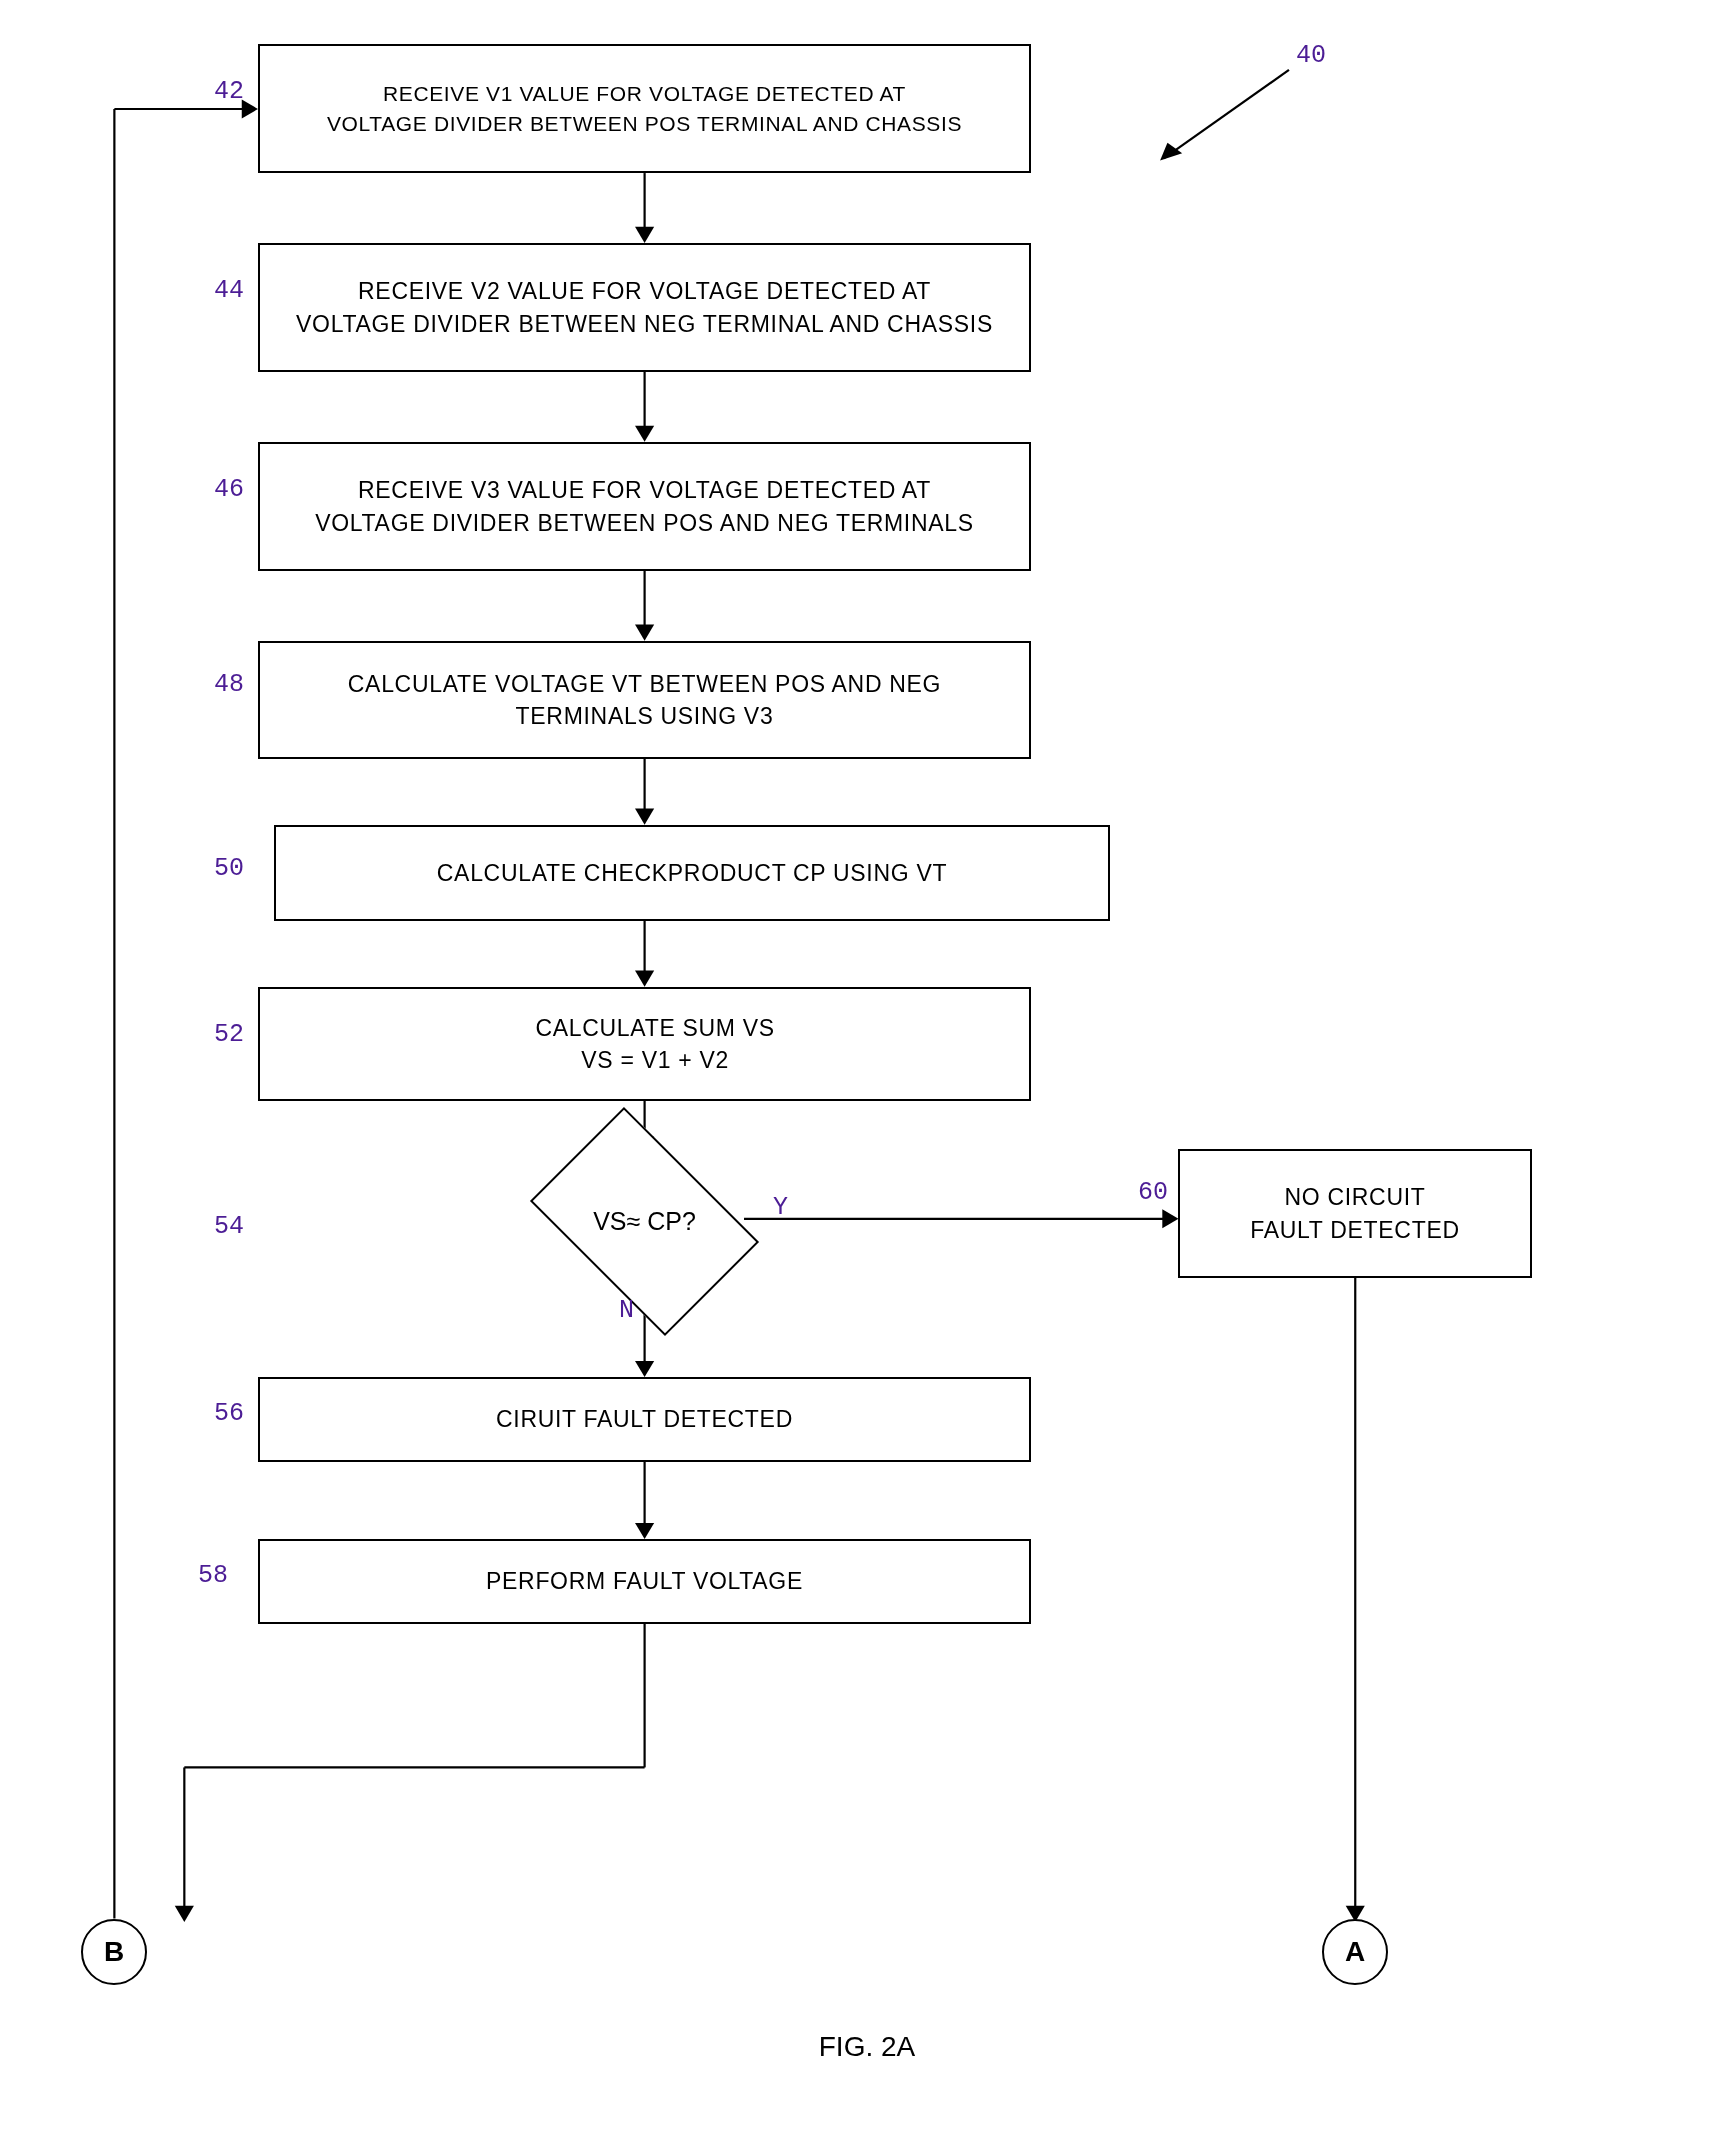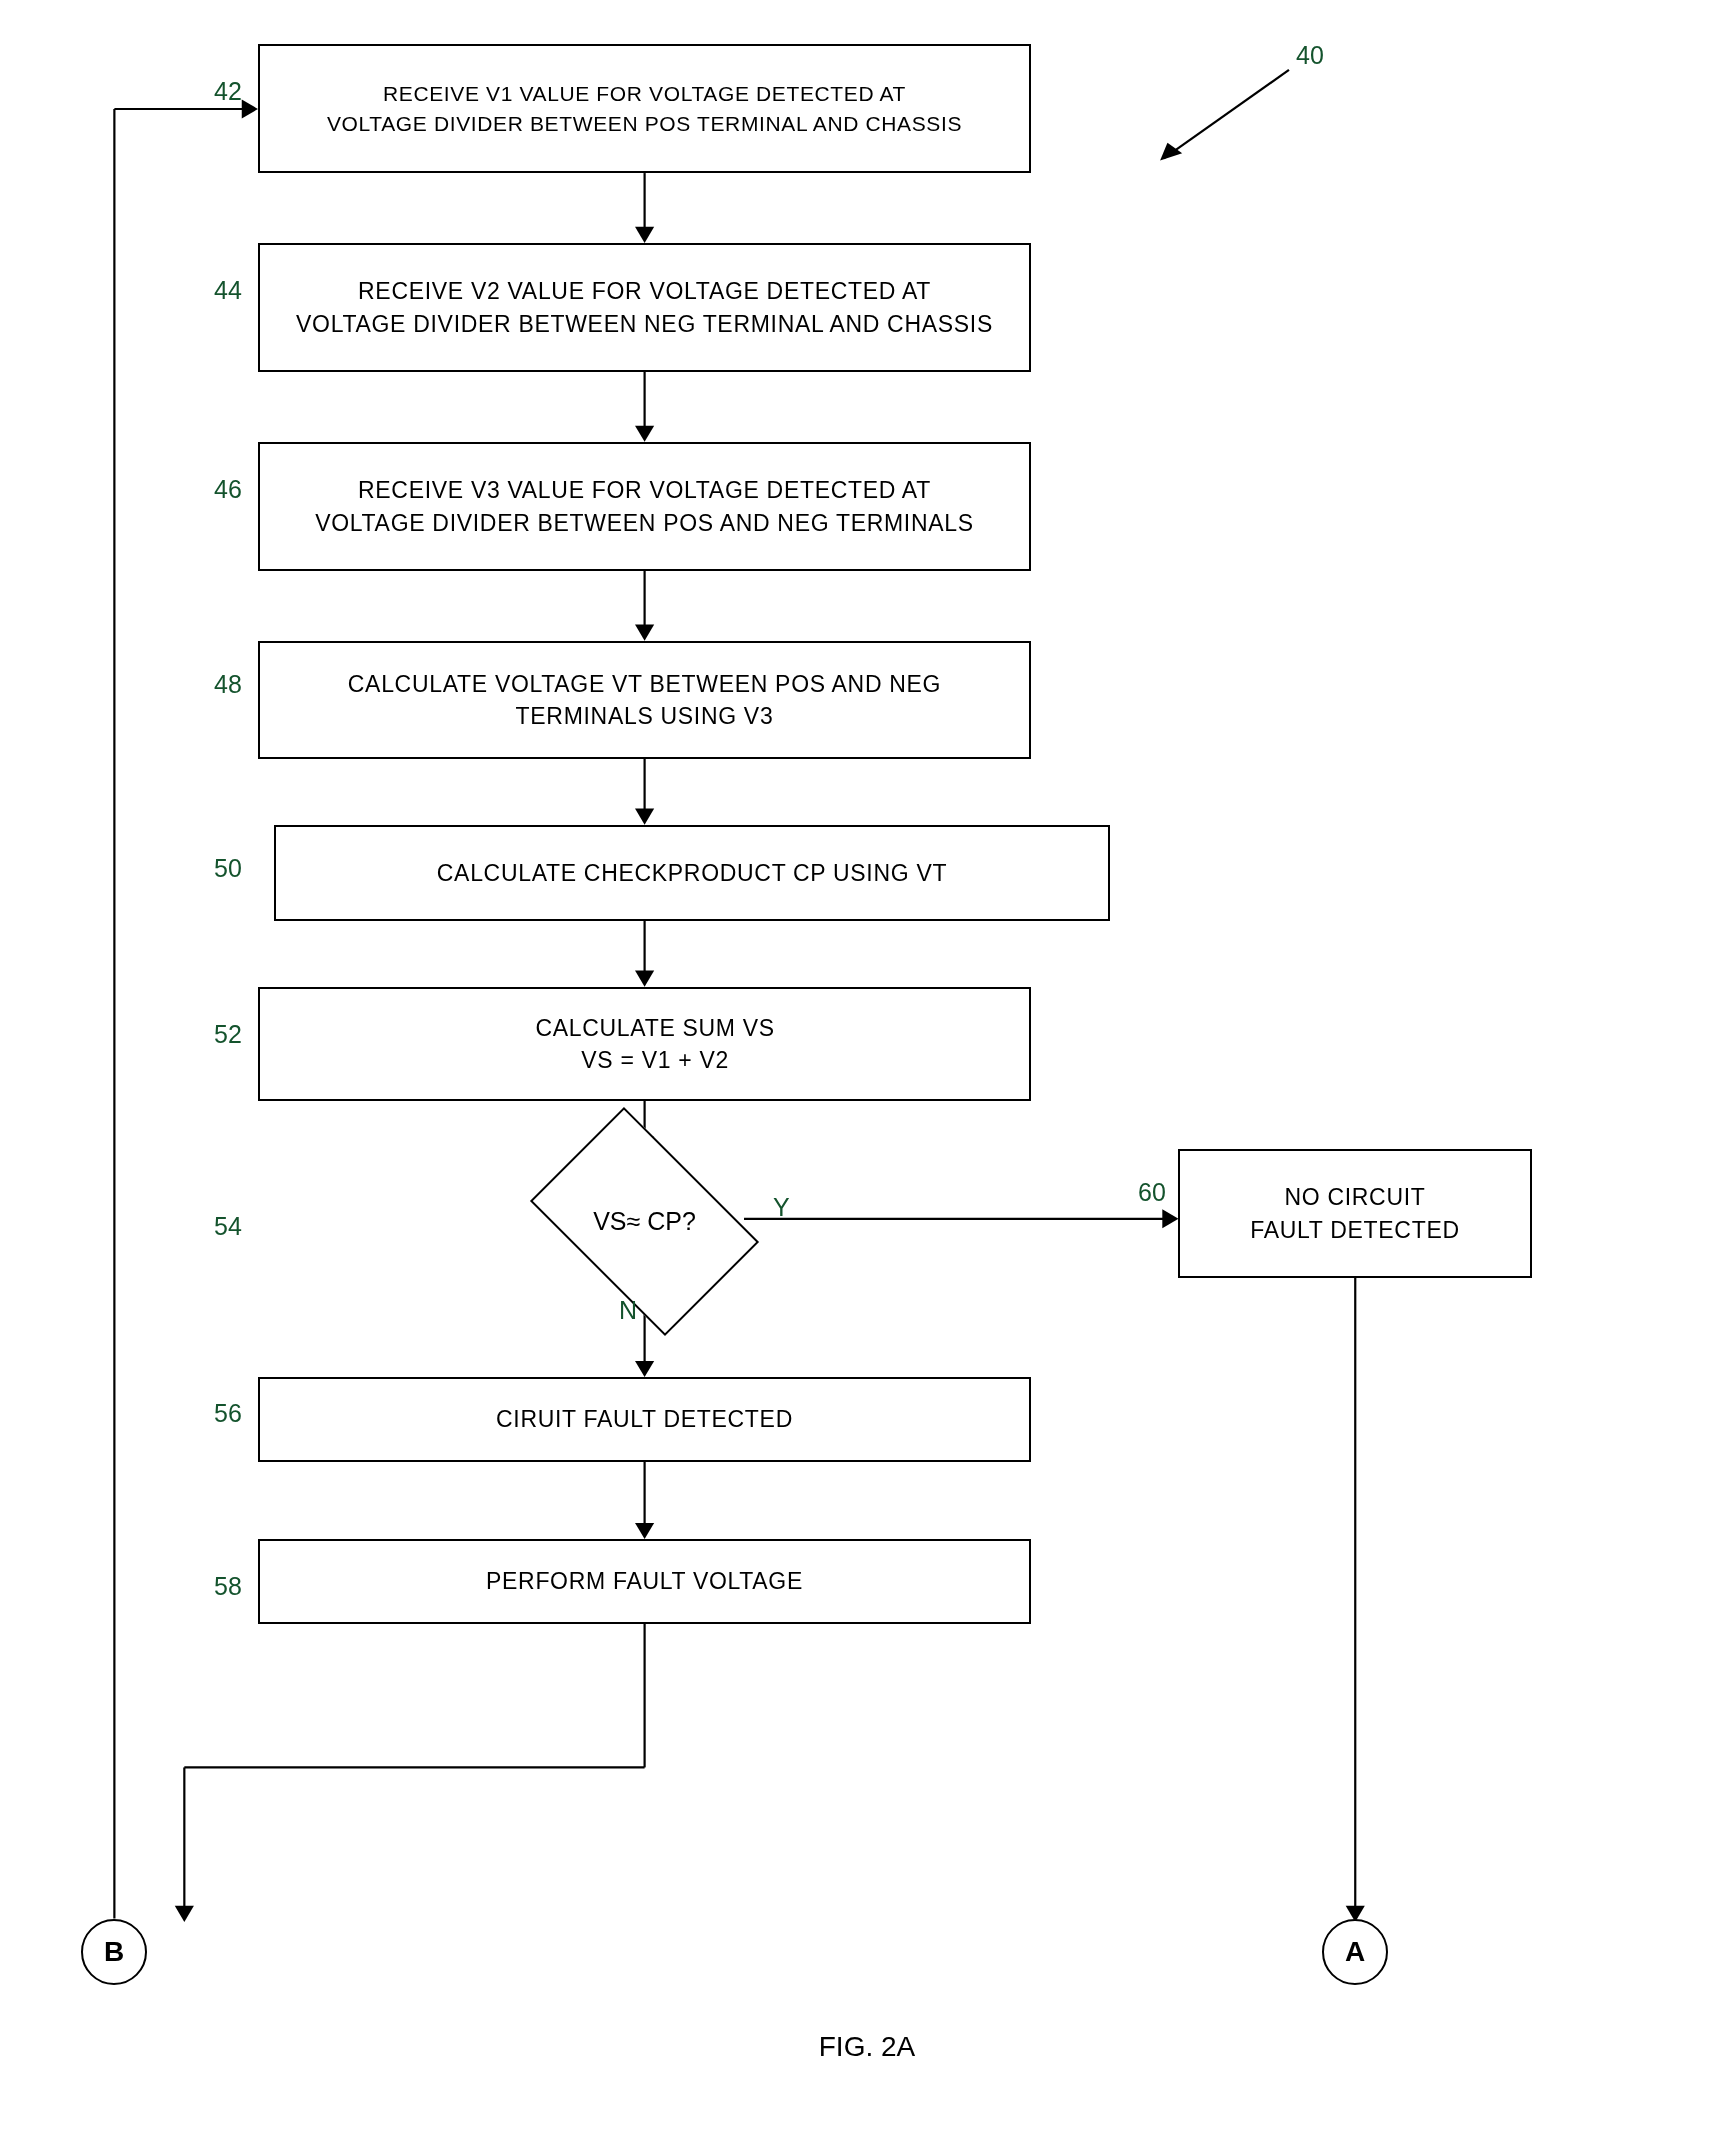--- a/index.html
+++ b/index.html
@@ -72,22 +72,22 @@
       justify-content: center;
       font-size: 28px;
       font-weight: bold;
       font-family: Arial, sans-serif;
     }
 
     
     .step-label {
       position: absolute;
       font-size: 25px;
-      font-family: Liberation Sans, sans-serif;
-      color: #14532d;
+      font-family: Liberation Mono, monospace;
+      color: #4c1d95;
     }
 
     
     .arrows-svg {
       position: absolute;
       top: 0; left: 0;
       width: 1734px;
       height: 2129px;
       pointer-events: none;
     }
@@ -202,21 +202,21 @@
   <div class="step-label" style="top:1193px; left:773px; font-size:25px;">Y</div>
 
   <div class="step-label" style="top:1296px; left:619px; font-size:25px;">N</div>
 
   <div class="step-label" style="top:1399px; left:214px;">56</div>
 
   <div class="flow-box" style="top:1377px; left:258px; width:773px; height:85px; font-size:23px; line-height:1.4;">
     <span style="white-space:pre-line;text-align:right;">CIRUIT FAULT DETECTED</span>
   </div>
 
-  <div class="step-label" style="top:1561px; left:214px;margin-top:11px;">58</div>
+  <div class="step-label" style="top:1561px; left:198px;">58</div>
 
   <div class="flow-box" style="top:1539px; left:258px; width:773px; height:85px; font-size:23px; line-height:1.4;">
     <span style="white-space:pre-line;">PERFORM FAULT VOLTAGE</span>
   </div>
 
   <div class="step-label" style="top:1178px; left:1138px; font-size:25px;">60</div>
 
   <div class="flow-box" style="top:1149px; left:1178px; width:354px; height:129px; font-size:23px; line-height:1.4;">
     <span style="white-space:pre-line;">NO CIRCUIT
 FAULT DETECTED</span>

